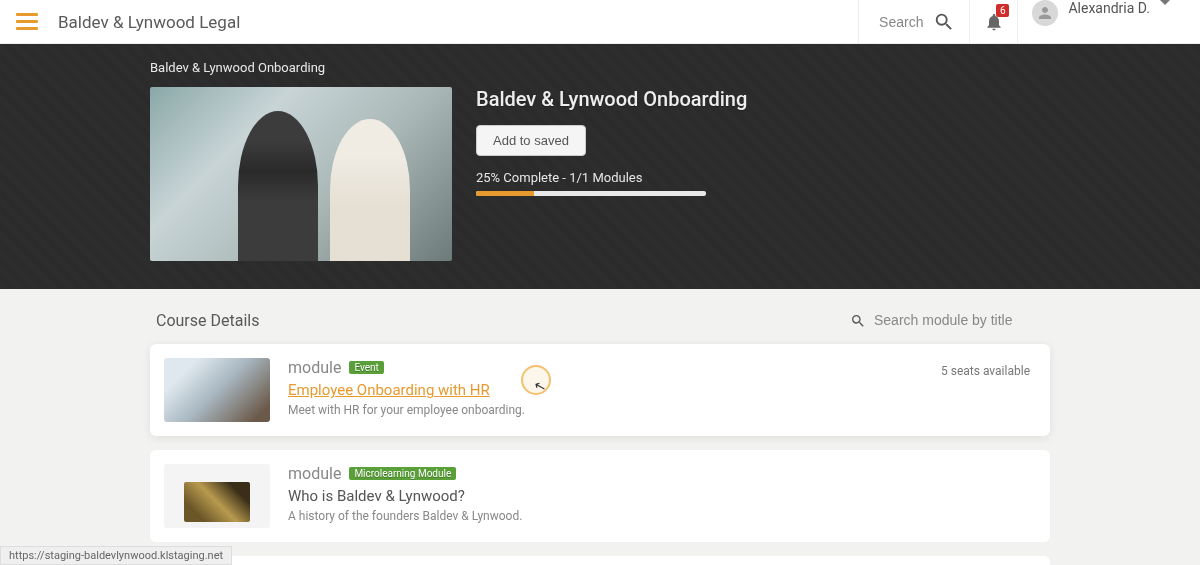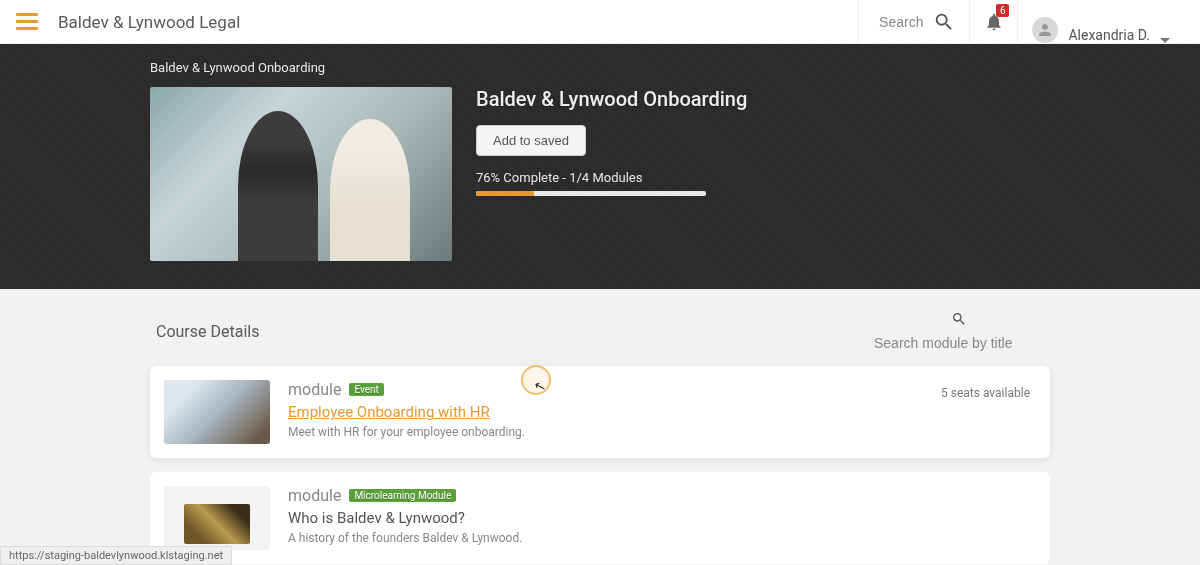--- a/index.html
+++ b/index.html
@@ -83,21 +83,21 @@
       color: #fff;
       font-size: 10px;
       line-height: 13px;
       min-width: 13px;
       text-align: center;
       border-radius: 2px;
       padding: 0 2px;
     }
     .user-box {
       display: flex;
-      align-items: flex-end;
+      align-items: flex-start;
       border-left: 1px solid #eee;
       height: 100%;
       padding: 0 14px;
       gap: 10px;
       cursor: pointer;
     }
     .avatar {
       width: 26px;
       height: 26px;
       border-radius: 50%;
@@ -221,21 +221,20 @@
     }
     .details-title {
       font-size: 16px;
       color: #5a5a5a;
     }
     .mod-search {
       margin-left: auto;
       display: flex;
       align-items: center;
       gap: 8px;
-      flex-direction: column;
     }
     .mod-search input {
       border: none;
       border-bottom: 1px solid transparent;
       outline: none;
       background: transparent;
       font-size: 14px;
       color: #666;
       width: 170px;
     }
@@ -382,21 +381,21 @@
 </div>
 
 <div class="hero">
   <div class="hero-inner">
     <div class="breadcrumb">Baldev &amp; Lynwood Onboarding</div>
     <div class="hero-content">
       <div class="hero-image"></div>
       <div class="hero-info">
         <div class="course-title">Baldev &amp; Lynwood Onboarding</div>
         <button class="btn-saved">Add to saved</button>
-        <div class="progress-text">76% Complete - 1/4 Modules</div>
+        <div class="progress-text">25% Complete - 1/1 Modules</div>
         <div class="progress-bar">
           <div class="progress-fill"></div>
         </div>
       </div>
     </div>
   </div>
 </div>
 
 <div class="details">
   <div class="details-head">

